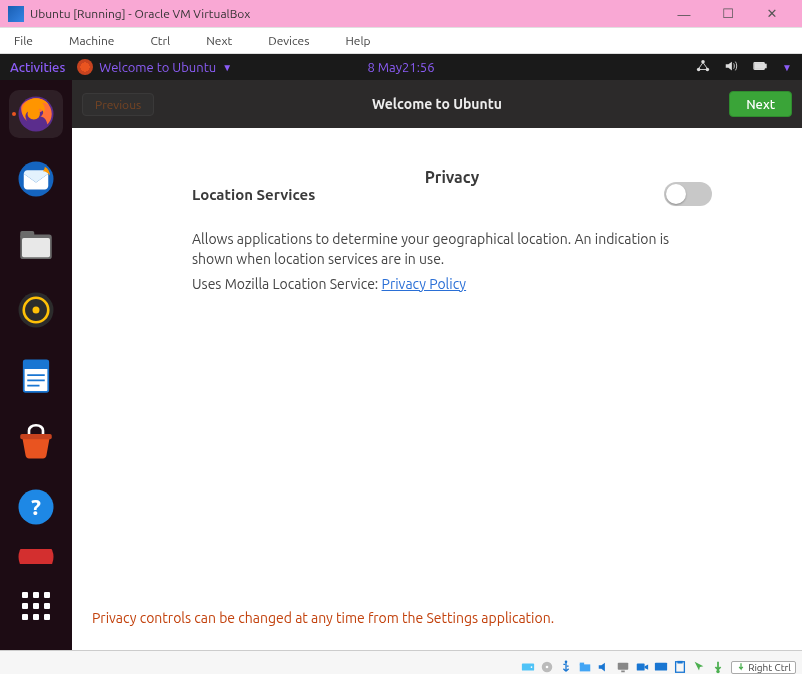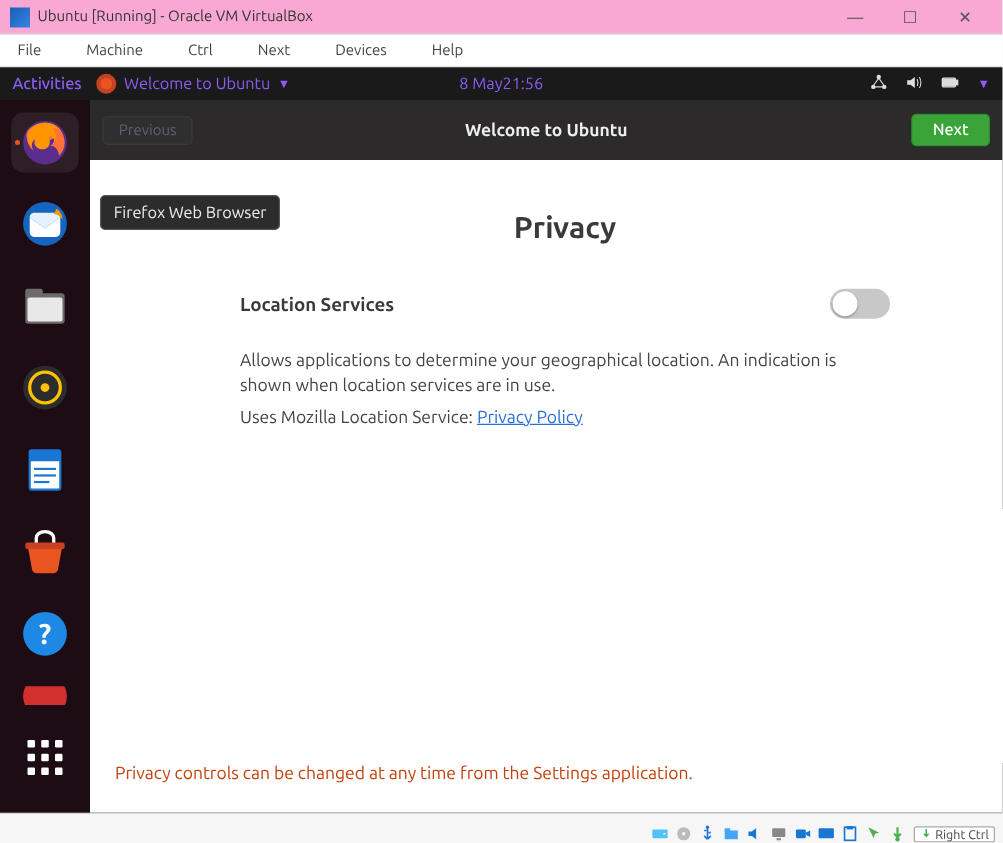--- a/index.html
+++ b/index.html
@@ -33,25 +33,25 @@
 .dock .apps{margin-top:auto;margin-bottom:20px}
 .apps-grid{display:grid;grid-template-columns:repeat(3,6px);grid-template-rows:repeat(3,6px);gap:5px}
 .apps-grid span{background:#fff;border-radius:1px}
 
 .tooltip{position:absolute;left:80px;top:102px;background:#2c2c2c;color:#eee;border:1px solid #555;border-radius:4px;padding:6px 10px;font-size:13px;z-index:50}
 
 
 .dialog{position:absolute;left:72px;top:26px;right:0;bottom:0;background:#fff;display:flex;flex-direction:column}
 .dlg-head{height:48px;background:#2c2a2a;display:flex;align-items:center;justify-content:center;position:relative;color:#eee}
 .dlg-head h1{font-size:14px;font-weight:600}
-.btn-prev{position:absolute;left:10px;background:#3a3a3a;border:1px solid #555;color:#c4b5fd;padding:4px 12px;border-radius:4px;font-size:12px}
+.btn-prev{position:absolute;left:10px;background:#3a3a3a;border:1px solid #555;color:#f97316;padding:4px 12px;border-radius:4px;font-size:12px}
 .btn-next{position:absolute;right:10px;background:#3aa438;color:#fff;padding:5px 16px;border-radius:4px;font-size:13px;border:1px solid #2f8b2e;font-weight:500}
 
 .dlg-body{flex:1;padding:40px 90px 10px 120px;color:#3a3a3a;position:relative}
-.dlg-body h2{font-size:24px;font-weight:700;text-align:center;margin-bottom:40px}
+.dlg-body h2{font-size:16px;font-weight:700;text-align:center;}
 .sect{position:relative}
 .sect h3{font-size:15px;font-weight:700;margin-bottom:26px}
 .sect p{font-size:14px;line-height:1.45;color:#444}
 .sect a{color:#2a6fd6;text-decoration:underline}
 .switch{position:absolute;right:0;top:-4px;width:48px;height:24px;background:#c8c8c8;border-radius:24px}
 .switch::after{content:"";position:absolute;left:2px;top:2px;width:20px;height:20px;background:#fff;border-radius:50%;box-shadow:0 1px 2px rgba(0,0,0,.3)}
 .dlg-foot{color:#c2410c;font-size:14px;padding:14px 20px 24px}
 
 
 .vbox-status{height:24px;background:#f6f6f6;border-top:1px solid #ccc;display:flex;align-items:center;justify-content:flex-end;padding:16px 6px;gap:3px;font-size:11px;color:#444}
@@ -186,21 +186,20 @@
           <span></span>
           <span></span>
           <span></span>
           <span></span>
           <span></span>
           <span></span>
         </div>
     </div>
   </div>
 
-  <div class="tooltip">Firefox Web Browser</div>
 
   <div class="dialog">
     <div class="dlg-head">
       <button class="btn-prev" style="opacity:.35">Previous</button>
       <h1>Welcome to Ubuntu</h1>
       <button class="btn-next">Next</button>
     </div>
     <div class="dlg-body">
       <h2>Privacy</h2>
       <div class="sect">

